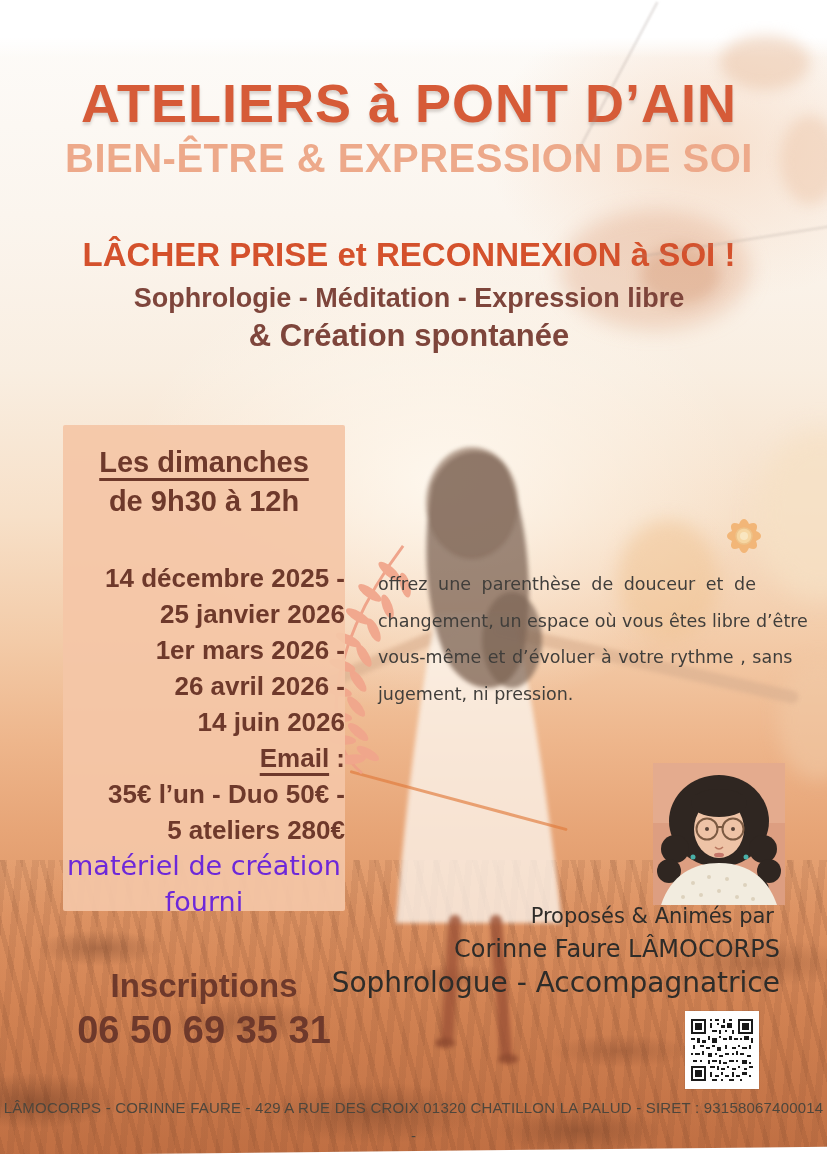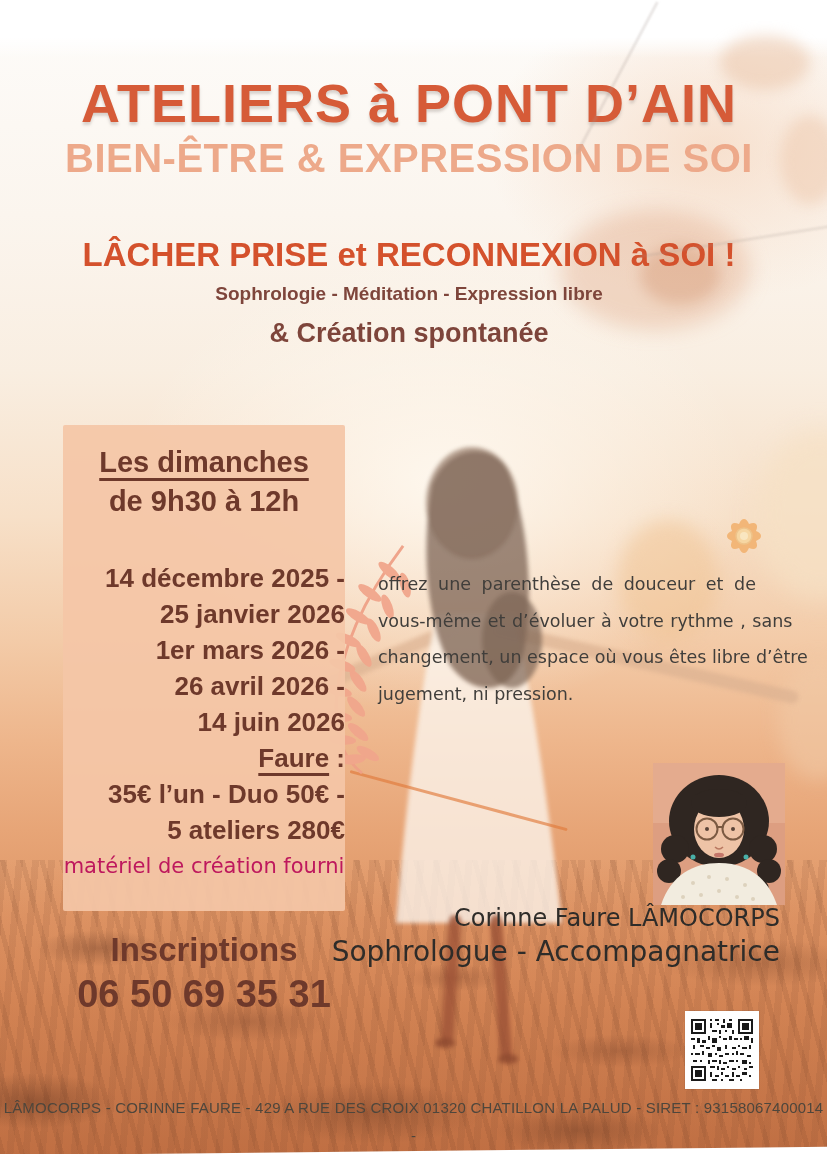--- a/index.html
+++ b/index.html
@@ -58,35 +58,35 @@
     background:linear-gradient(#ffffff 0 64%, rgba(255,255,255,0) 100%); }
   .bottom-white { position:absolute; left:-12px; bottom:-8px; width:860px; height:26px; z-index:8;
     background:#ffffff; transform:rotate(-0.6deg); }
 
   
   .center-text { position:absolute; left:0; width:818px; text-align:center; z-index:6; }
   .title    { top:72px;  font-size:54px; font-weight:bold; color:#d65b38; letter-spacing:1px;
               text-shadow:0 3px 3px rgba(145,135,128,.35); }
   .subtitle { top:136px; font-size:40px; font-weight:bold; color:#eda98a; letter-spacing:.5px; }
   .headline { top:236px; font-size:33px; font-weight:bold; color:#d4512c; }
-  .intro1   { top:283px; font-size:19px; font-weight:bold; color:#7e453b; }
-  .intro2   { top:318px; font-size:27px; font-weight:bold; color:#7e453b; }
+  .intro1   { top:283px; font-size:27px; font-weight:bold; color:#7e453b; }
+  .intro2   { top:318px; font-size:31px; font-weight:bold; color:#7e453b; }
 
   
   .box {
     position:absolute; left:63px; top:425px; width:282px; height:486px; z-index:6;
     background:rgba(244,198,167,.93); text-align:center;
     color:#6e392b; font-weight:bold; border-radius:2px;
   }
   .box .h1 { margin-top:17px; font-size:29px; line-height:40px; }
   .box .h1 span, .box .tarifs span.u { text-decoration:underline; text-decoration-thickness:2.5px; text-underline-offset:6px; }
   .box .h2 { font-size:29px; line-height:38px; }
   .box .dates-start { margin-top:40px; }
   .box .dline { font-size:26px; line-height:36px;text-align:right; }
-  .box .material { font-size:21px; line-height:36px; font-weight:400; color:#be185d;
+  .box .material { font-size:27px; line-height:36px; font-weight:400; color:#6d28d9;
                    font-family:"DejaVu Sans", sans-serif; }
   .box .insc  { margin-top:44px; font-size:33px; line-height:44px; }
   .box .phone { font-size:38px; line-height:44px; }
 
   
   .laurel { position:absolute; left:312px; top:542px; width:100px; height:235px; z-index:5; opacity:.95; }
   .flower { position:absolute; left:718px; top:510px; width:52px; height:52px; z-index:5; }
 
   
   .desc { position:absolute; left:378px; top:574px; width:402px; z-index:6;
@@ -153,21 +153,21 @@
   <div class="center-text intro2">&amp; Création spontanée</div>
 
   <div class="box">
     <div class="h1"><span>Les dimanches</span></div>
     <div class="h2">de 9h30 à 12h</div>
     <div class="dline dates-start">14 décembre 2025 -</div>
     <div class="dline">25 janvier 2026</div>
     <div class="dline">1er mars 2026 -</div>
     <div class="dline">26 avril 2026 -</div>
     <div class="dline">14 juin 2026</div>
-    <div class="dline tarifs"><span class="u">Faure</span><span> :</span></div>
+    <div class="dline tarifs"><span class="u">Email</span><span> :</span></div>
     <div class="dline">35€ l’un - Duo 50€ -</div>
     <div class="dline">5 ateliers 280€</div>
     <div class="material">matériel de création fourni</div>
     <div class="insc">Inscriptions</div>
     <div class="phone">06 50 69 35 31</div>
   </div>
 
   <svg class="laurel" viewBox="0 0 100 240">
     <path d="M92 4 C50 60 28 110 24 160 C22 200 32 222 50 236" stroke="#efa187" stroke-width="3" fill="none"></path>
     <g fill="#f1a68c">
@@ -197,22 +197,22 @@
       <ellipse cx="26" cy="26" rx="7" ry="17" transform="rotate(45 26 26)"></ellipse>
       <ellipse cx="26" cy="26" rx="7" ry="17" transform="rotate(90 26 26)"></ellipse>
       <ellipse cx="26" cy="26" rx="7" ry="17" transform="rotate(135 26 26)"></ellipse>
     </g>
     <circle cx="26" cy="26" r="8" fill="#f6d6a2" stroke="#eec38a" stroke-width="1.5"></circle>
     <circle cx="26" cy="26" r="4" fill="#f9e6c0"></circle>
   </svg>
 
   <div class="desc">
     <div class="line w1">offrez une parenthèse de douceur et de</div>
+    <div class="line">changement, un espace où vous êtes libre d’être</div>
     <div class="line w2">vous-même et d’évoluer à votre rythme , sans</div>
-    <div class="line">changement, un espace où vous êtes libre d’être</div>
     <div class="line">jugement, ni pression.</div>
   </div>
 
   <div class="portrait">
     <svg viewBox="0 0 132 142" width="132" height="142">
       <rect width="132" height="142" fill="#dd9e81"></rect>
       <rect width="132" height="60" fill="#e4ab8e"></rect>
       <rect x="58" y="88" width="16" height="18" fill="#e4b79a"></rect>
       <g fill="#2f2621">
         <ellipse cx="66" cy="58" rx="50" ry="46"></ellipse>
@@ -243,20 +243,21 @@
           <circle cx="48" cy="132" r="2"></circle>
           <circle cx="66" cy="128" r="2"></circle>
         <circle cx="84" cy="134" r="2"></circle>
           <circle cx="30" cy="134" r="2"></circle>
           <circle cx="100" cy="136" r="2"></circle>
       </g>
     </svg>
   </div>
 
   <div class="credits">
+    <div class="c1">Proposés &amp; Animés par</div>
     <div class="c2">Corinne Faure LÂMOCORPS</div>
     <div class="c3">Sophrologue - Accompagnatrice</div>
   </div>
 
   <div class="qr-card">
     <svg viewBox="0 0 29 29" width="62" height="62" shape-rendering="crispEdges">
       <rect width="29" height="29" fill="#ffffff"></rect>
       <g fill="#1a1a1a">
         <path d="M0 0h7v7h-7z M22 0h7v7h-7z M0 22h7v7h-7z"></path>
         <path d="M1 1h5v5h-5z M23 1h5v5h-5z M1 23h5v5h-5z" fill="#ffffff"></path>

